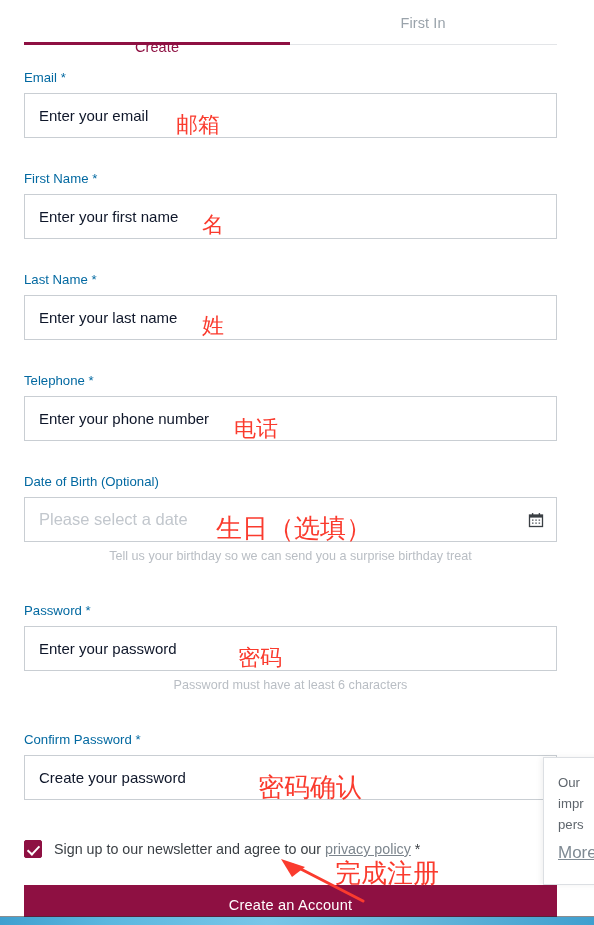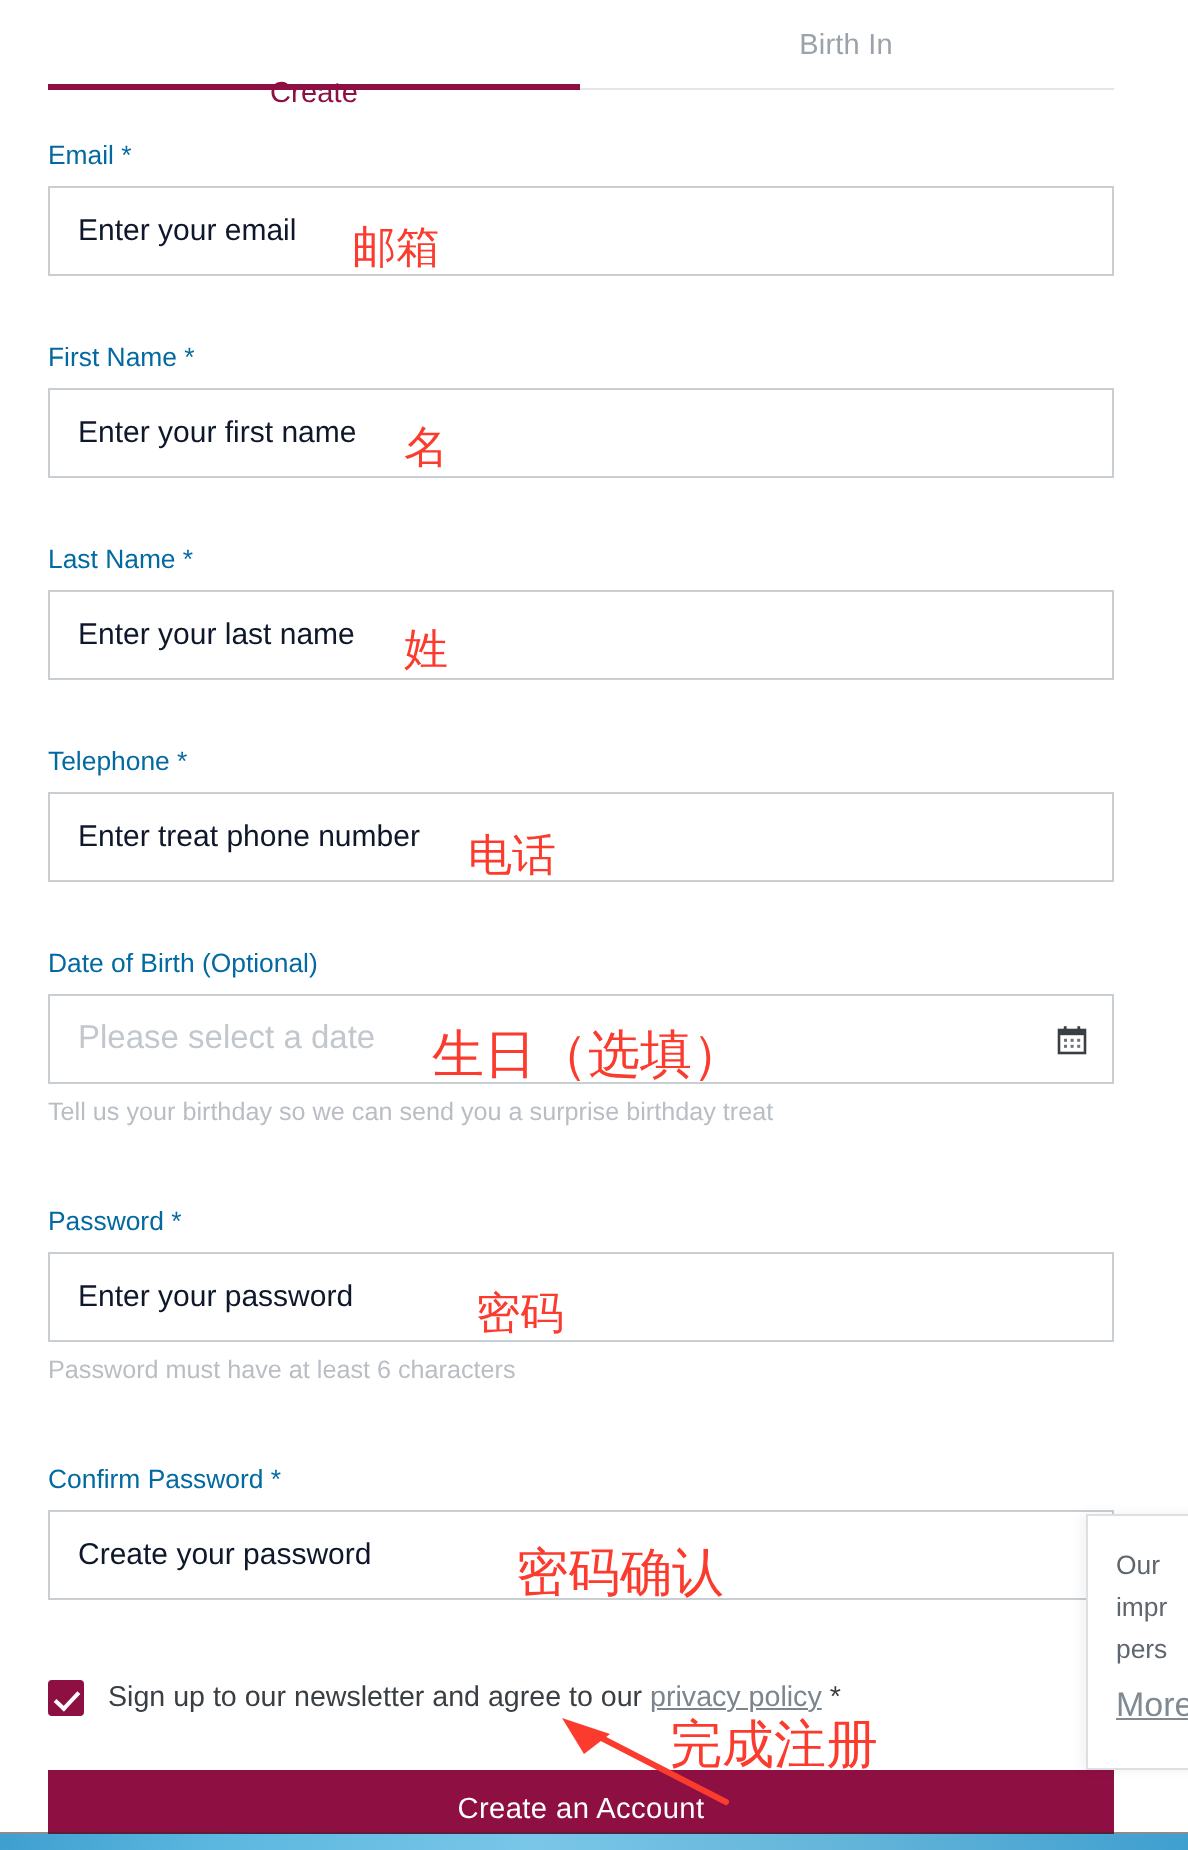--- a/index.html
+++ b/index.html
@@ -91,20 +91,21 @@
     white-space: nowrap;
   }
   .fbox.date .ph { font-size: 16.5px; color: #c2c7cd; }
 
   .fhint {
     margin-top: 6px;
     font-size: 12.6px;
     color: #b9bec4;
     line-height: 16px;
     white-space: nowrap;
+    text-align: center;
   }
 
   .cal-icon {
     position: absolute;
     right: 12px;
     top: 50%;
     transform: translateY(-50%);
     width: 16px; height: 16px;
     display: block;
     cursor: pointer;
@@ -240,21 +241,21 @@
 </head>
 <body>
 
 <div id="app">
 
   <div class="tabs">
     <div class="tab active">
       <span>Create</span>
     </div>
     <div class="tab inactive">
-      <span>Birth In</span>
+      <span>First In</span>
     </div>
   </div>
   <div class="tabrule"></div>
   <div class="tabrule-active"></div>
 
   <div class="form">
 
     <div class="field" style="top:24px">
       <div class="flabel">Email *</div>
       <div class="fbox">
@@ -272,21 +273,21 @@
     <div class="field" style="top:226px">
       <div class="flabel">Last Name *</div>
       <div class="fbox">
         <span class="ph">Enter your last name</span>
       </div>
     </div>
 
     <div class="field" style="top:327px">
       <div class="flabel">Telephone *</div>
       <div class="fbox">
-        <span class="ph">Enter treat phone number</span>
+        <span class="ph">Enter your phone number</span>
       </div>
     </div>
 
     <div class="field" style="top:428px">
       <div class="flabel">Date of Birth (Optional)</div>
       <div class="fbox date">
         <span class="ph">Please select a date</span>
         <span class="cal-icon">
           <svg width="16" height="16" viewBox="0 0 16 16">
             <rect x="1.5" y="3" width="13" height="11.5" fill="none" stroke="#3a3f44" stroke-width="1.3"></rect>

